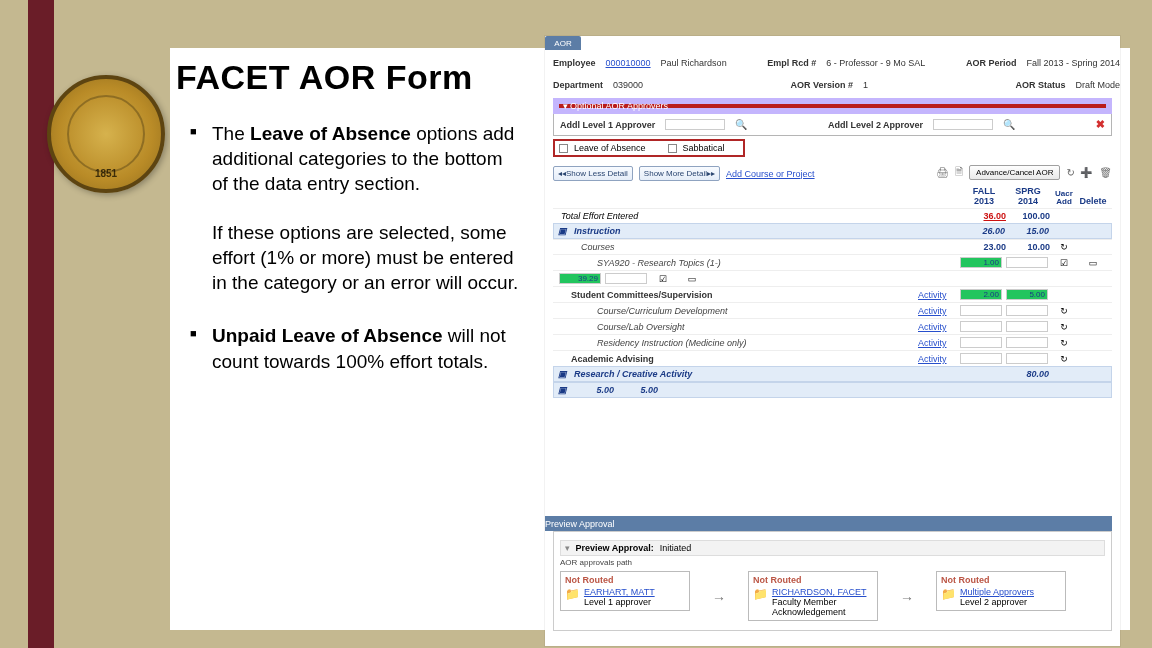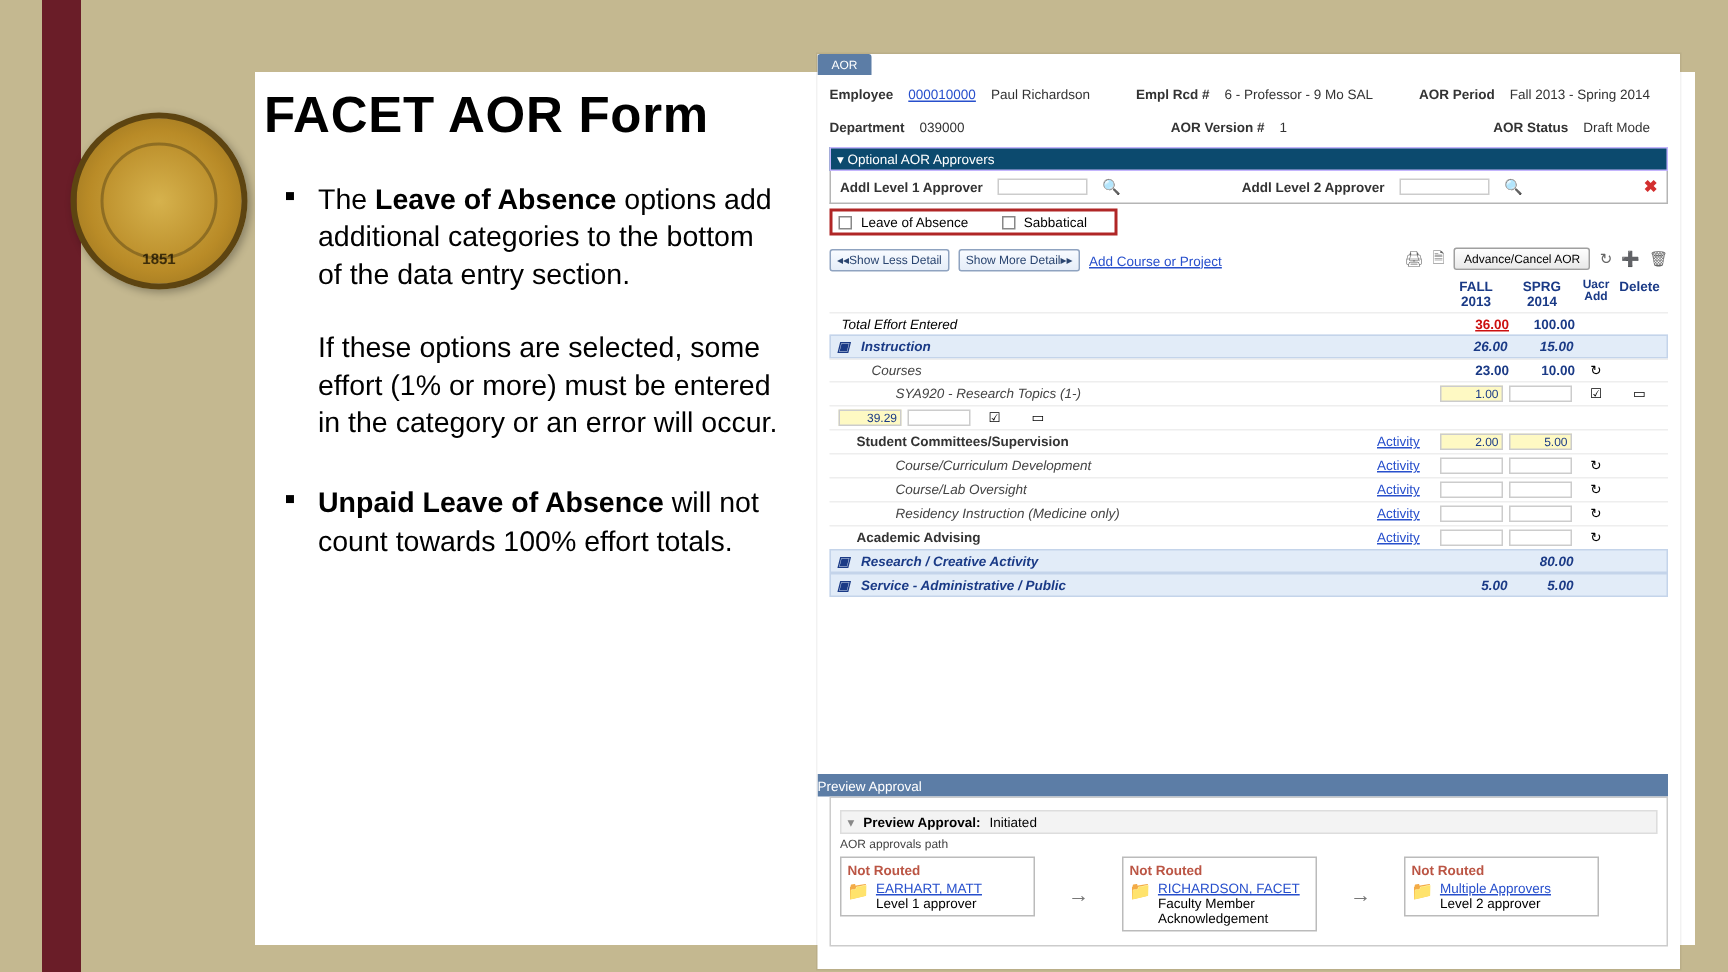--- a/index.html
+++ b/index.html
@@ -55,31 +55,31 @@
     background:#fff; box-shadow:0 0 0 1px rgba(0,0,0,.05);
     font-size:9px; overflow:hidden;
   }
   .shot * { box-sizing:border-box; }
   .tab {
     position:absolute; top:0; left:0; width:36px; height:14px;
     background:#5c7da6; color:#fff; font-size:8px; display:flex; align-items:center;
     justify-content:center; border-radius:2px 2px 0 0;
   }
   .header-line, .header-line2 {
-    position:absolute; left:8px; right:20px; display:flex; gap:10px; align-items:center;
+    position:absolute; left:8px; right:0; display:flex; gap:10px; align-items:center;
   }
   .header-line { top:22px; }
   .header-line2 { top:44px; }
   .lbl { font-weight:700; font-size:9px; color:#333; }
   .val { font-size:9px; color:#333; }
   .link { color:#274fcc; text-decoration:underline; }
   .approvers-bar {
     position:absolute; top:62px; left:8px; right:8px; height:16px;
-    background:#0c4a6e; color:#fff; font-size:9px; display:flex; align-items:center;
-    padding-left:4px; border:1px solid #c4b5fd;
+    background:#b91c1c; color:#fff; font-size:9px; display:flex; align-items:center;
+    padding-left:4px; border:6px solid #c4b5fd;
   }
   .approvers-body {
     position:absolute; top:78px; left:8px; right:8px; height:22px;
     border:1px solid #b5b5b5; border-top:none; display:flex; align-items:center;
     padding:0 6px; gap:8px;
   }
   .mag { font-size:10px; color:#555; }
   .x-icon { color:#d32f2f; font-size:11px; font-weight:bold; }
   .leave-box {
     position:absolute; top:103px; left:8px; width:192px; height:18px;
@@ -91,24 +91,24 @@
     gap:6px;
   }
   .btn-mini {
     border:1px solid #8fa3c0; background:linear-gradient(#f8fbff,#e5edf8);
     color:#2a4570; font-size:8px; padding:2px 4px; border-radius:2px;
   }
   .right-tools { position:absolute; right:0; top:-2px; display:flex; gap:6px; align-items:center;}
   .btn-wide { border:1px solid #a0a0a0; background:linear-gradient(#fefefe,#e9e9e9);
     font-size:8px; padding:2px 6px; border-radius:2px;}
   .tool-icn { font-size:10px; color:#666; }
-  .grid-row { display:flex; align-items:flex-start; padding:2px 4px; border-top:1px solid #eee;}
+  .grid-row { display:flex; align-items:flex-end; padding:2px 4px; border-top:1px solid #eee;}
   .grid-row:first-child{ border-top:none;}
   .c-label{ flex:1; padding-left:4px; }
-  .c-input{ width:42px; height:11px; border:1px solid #ccc; margin:0 2px; background:#fef9c3;
+  .c-input{ width:42px; height:11px; border:1px solid #ccc; margin:0 2px; background:#22c55e;
     text-align:right; font-size:8px; padding-right:2px; color:#1a3a86;}
   .c-input.blank{ background:#fff;}
   .bold-blue{ color:#1a3a86; font-weight:700; }
   .red-btm{ color:#c11; font-weight:700; text-decoration:underline; }
   .hdr-row{ background:#fff; font-weight:700; color:#1a3a86; }
   .blue-bar-row{
     display:flex; align-items:center; padding:2px 4px;
     background:#e2ecf8; border:1px solid #c4d4ea; font-style:italic; font-weight:700;
     color:#1a3a86;
   }
@@ -321,21 +321,20 @@
       <div class="blue-bar-row">
         <span style="width:12px">▣</span>
         <span class="c-label">Research / Creative Activity</span>
         <span style="width:44px"></span>
         <span style="width:44px; text-align:right" class="bold-blue">80.00</span>
         <span style="width:58px"></span>
       </div>
 
       <div class="blue-bar-row">
         <span style="width:12px">▣</span>
-        <span class="c-label">Service - Administrative / Public</span>
         <span style="width:44px; text-align:right" class="bold-blue">5.00</span>
         <span style="width:44px; text-align:right" class="bold-blue">5.00</span>
         <span style="width:58px"></span>
       </div>
     </div>
 
     <div class="preview-bar">Preview Approval</div>
     <div class="preview-box">
       <div class="preview-sub">
         <span style="color:#888">▾</span>

